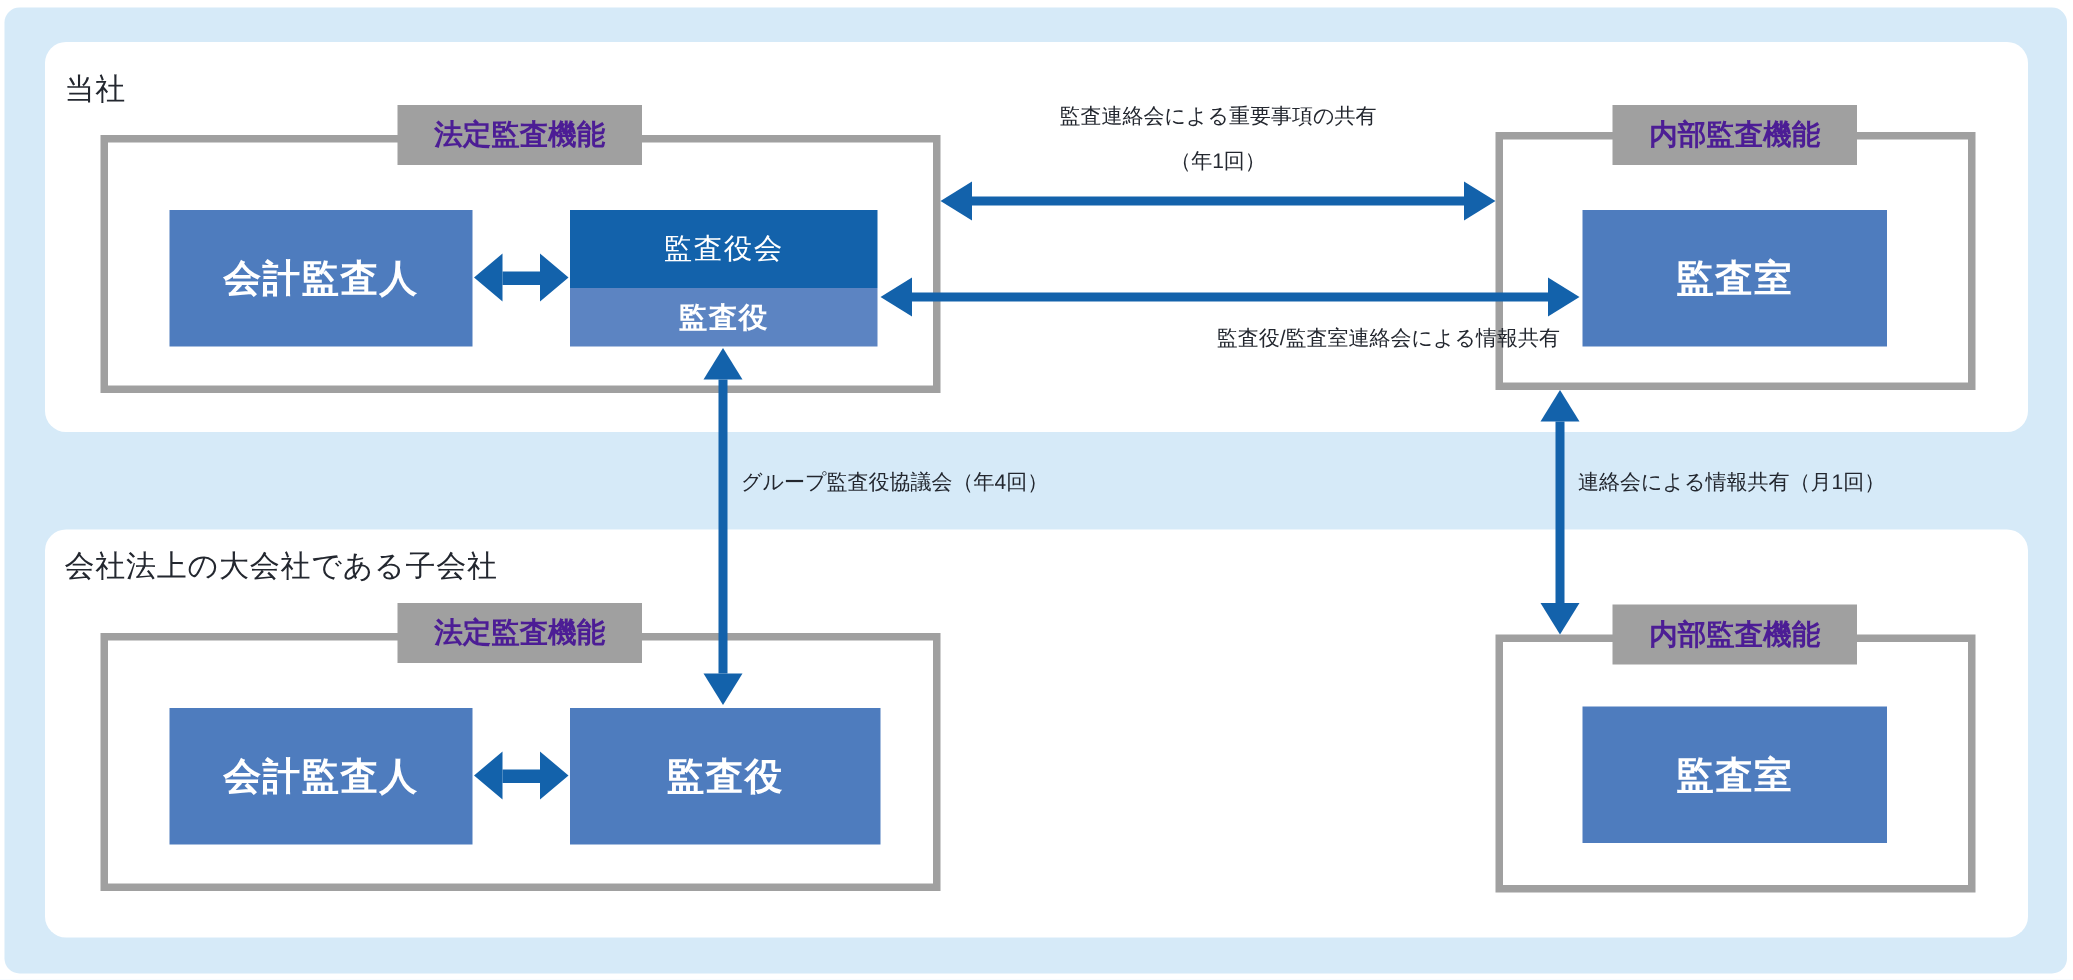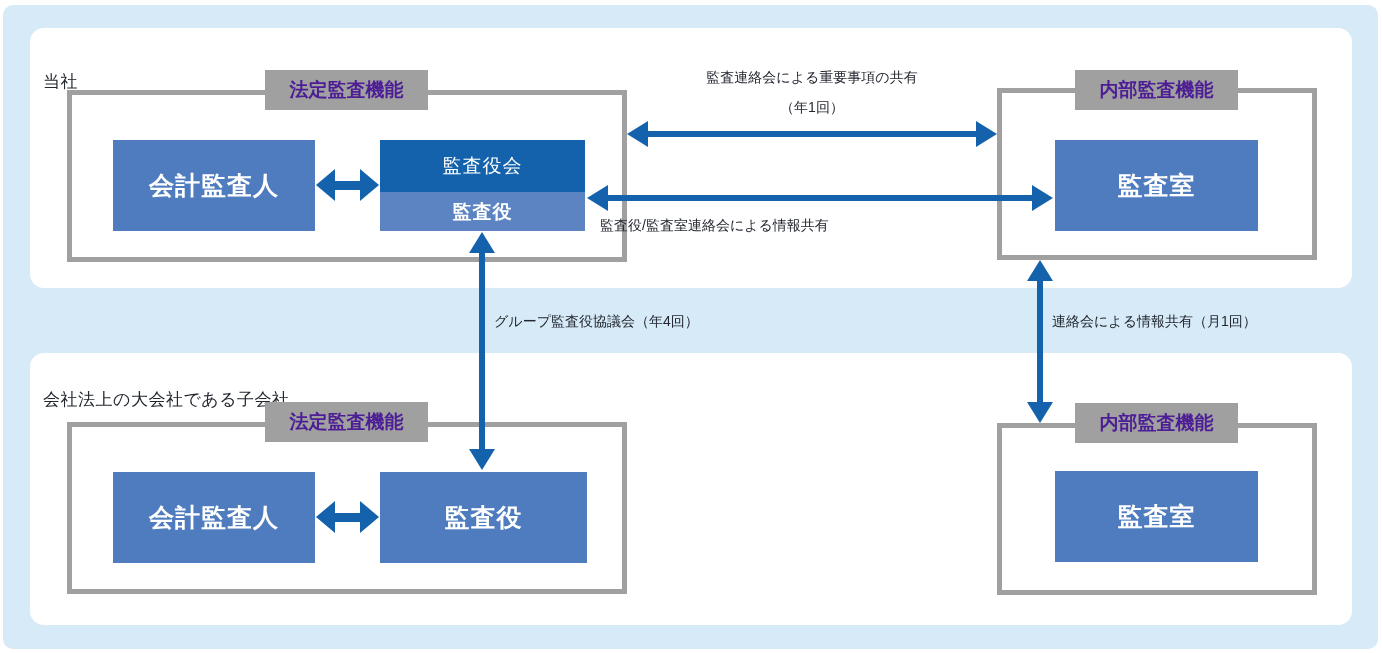--- a/index.html
+++ b/index.html
@@ -7,21 +7,21 @@
   body { font-family:"Liberation Sans","DejaVu Sans",sans-serif; }
 
   .page { position:relative; width:1382px; height:653px; background:#ffffff; overflow:hidden; }
   .bg { position:absolute; left:3px; top:5px; right:4px; bottom:4px;
         background:var(--c-background); border-radius:10px; }
 
   .panel { position:absolute; left:30px; width:1322px; background:var(--c-panel); border-radius:14px; }
   .panel-top { top:28px; height:260px; }
   .panel-bottom { top:353px; height:272px; }
 
-  .section-title { position:absolute; color:var(--c-text_dark); font-size:17px; letter-spacing:.5px;margin-top:24px; }
+  .section-title { position:absolute; color:var(--c-text_dark); font-size:20px; letter-spacing:.5px; }
   .t-company { left:43px; top:46px; }
   .t-subsidiary { left:43px; top:364px; }
 
   .gframe { position:absolute; border:5px solid var(--c-frame_gray); background:transparent; }
   .gf-stat-top { left:67px;  top:90px;  width:560px; height:172px; }
   .gf-int-top  { left:997px; top:88px;  width:320px; height:172px; }
   .gf-stat-sub { left:67px;  top:422px; width:560px; height:172px; }
   .gf-int-sub  { left:997px; top:423px; width:320px; height:172px; }
 
   .gtag { position:absolute; width:163px; height:40px; background:var(--c-frame_gray);
@@ -70,21 +70,21 @@
                      border-bottom:21px solid var(--c-accent_blue); }
   .arrow-v .head-d { width:0; height:0; border:13px solid transparent; border-bottom:none;
                      border-top:21px solid var(--c-accent_blue); }
   .arrow-v .shaft  { width:6px; flex:1; background:var(--c-accent_blue); }
 
   .a-group    { left:469px;  top:232px; width:26px; height:238px; }
   .a-liaison-v{ left:1027px; top:260px; width:26px; height:163px; }
 
   .conn-label { position:absolute; color:var(--c-text_dark); font-size:14px; line-height:30px; z-index:5; }
   .cl-liaison { left:627px; top:62px;  width:370px; text-align:center; }
-  .cl-info    { left:600px; top:210px; width:440px; text-align:left; }
+  .cl-info    { left:600px; top:210px; width:440px; text-align:right; }
   .cl-group   { left:494px;  top:306px; }
   .cl-liaisonv{ left:1052px; top:306px; }
 </style>
 </head>
 <body>
 
 <div class="page">
   <div class="bg"></div>
 
   <div class="panel panel-top"></div>

